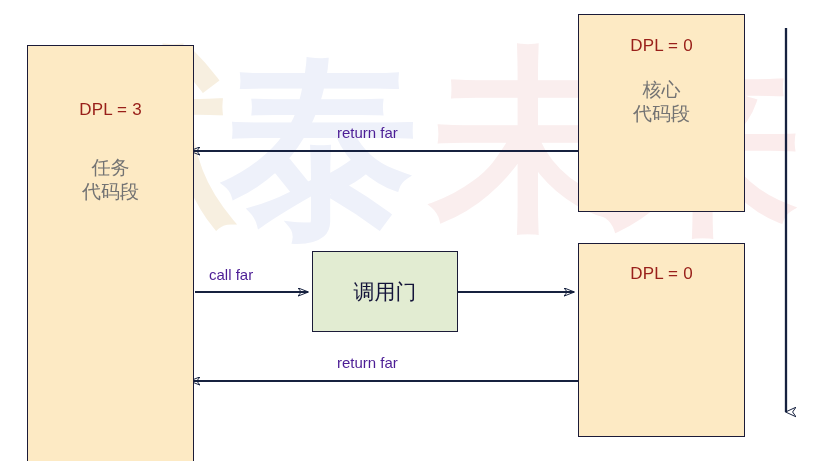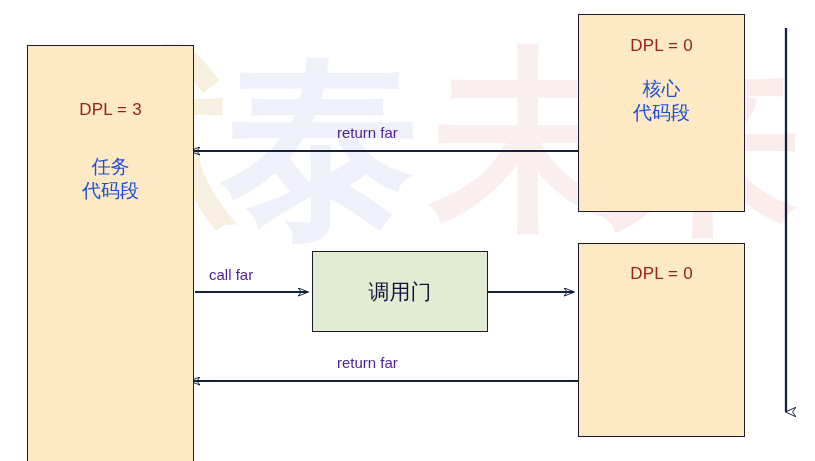--- a/index.html
+++ b/index.html
@@ -52,22 +52,22 @@
     background: #e2ecd2;
     justify-content: center;
   }
   .dpl {
     color: #99201a;
     font-size: 17px;
     letter-spacing: 0.2px;
     white-space: nowrap;
   }
   .cn-label {
-    color: #1d4ed8;
-    font-family: Liberation Mono, monospace;
+    color: #737373;
+    font-family: Liberation Serif, serif;
     font-size: 19px;
     line-height: 1.28;
     text-align: center;
     white-space: pre-line;
   }
   .gate-label {
     color: #14143a;
     font-family: "DejaVu Sans", "Liberation Sans", sans-serif;
     font-size: 21px;
     text-align: center;
@@ -160,18 +160,18 @@
   <div class="node cream" style="left:578px; top:14px; width:167px; height:198px;">
     <span class="dpl" style="margin-top:21px;">DPL = 0</span>
     <span class="cn-label" style="margin-top:22px;">核心
 代码段</span>
   </div>
 
   <div class="node cream" style="left:578px; top:243px; width:167px; height:194px;">
     <span class="dpl" style="margin-top:20px;">DPL = 0</span>
   </div>
 
-  <div class="node green" style="left:312px; top:251px; width:176px; height:81px;">
+  <div class="node green" style="left:312px; top:251px; width:146px; height:81px;">
     <span class="gate-label">调用门</span>
   </div>
 
 
 </div>
 
 </body></html>

